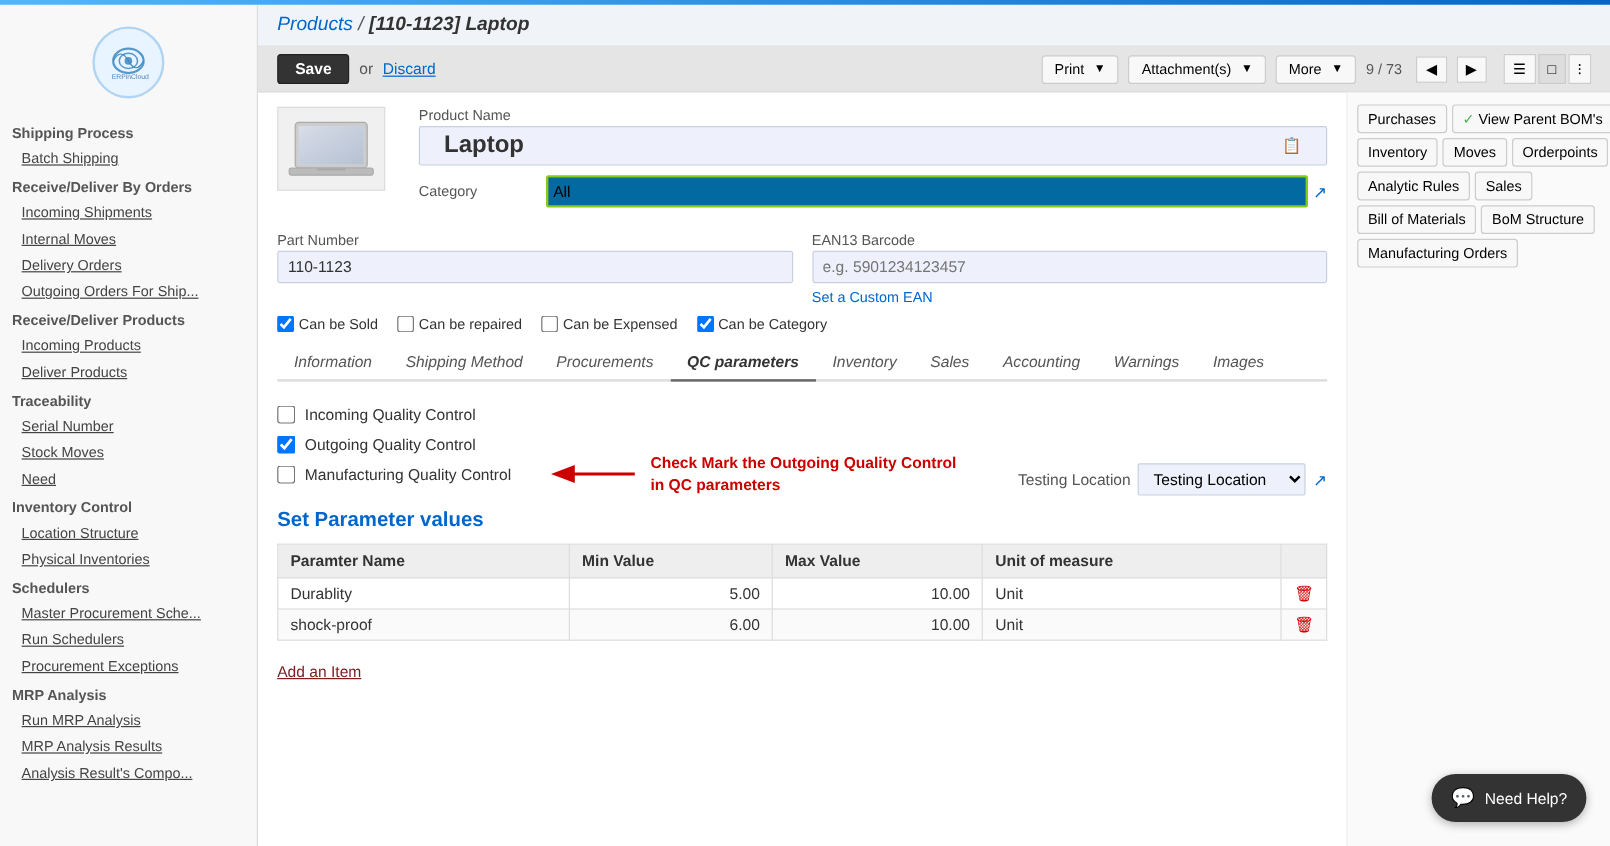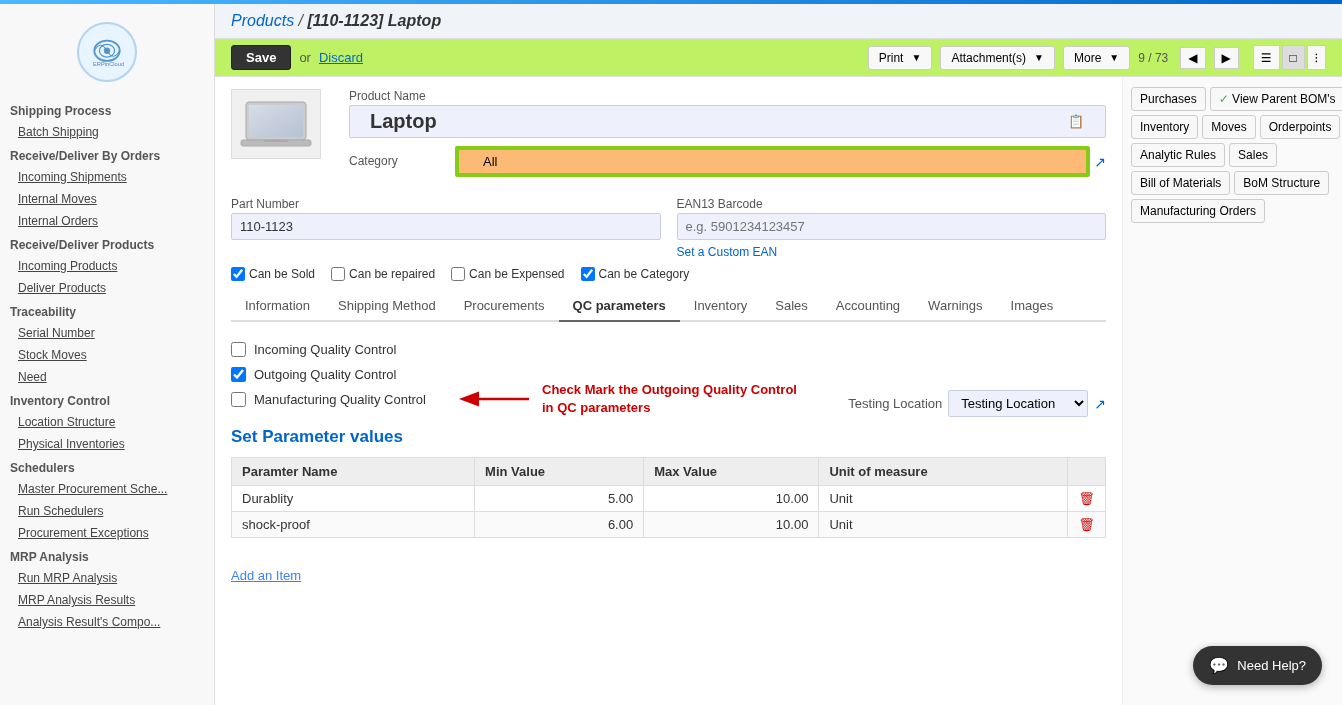--- a/index.html
+++ b/index.html
@@ -21,21 +21,21 @@
     
     .content-area { flex: 1; display: flex; flex-direction: column; overflow: hidden; background: #fff; }
 
     
     .breadcrumb-bar { background: #f0f4f8; padding: 8px 16px; border-bottom: 1px solid #ddd; display: flex; align-items: center; }
     .breadcrumb-text { font-size: 16px; color: #555; font-style: italic; }
     .breadcrumb-text a { color: #0066cc; text-decoration: none; }
     .breadcrumb-text strong { color: #333; }
 
     
-    .toolbar { background: #bef264; padding: 6px 16px; border-bottom: 1px solid #ddd; display: flex; align-items: center; gap: 8px; }
+    .toolbar { background: #e5e5e5; padding: 6px 16px; border-bottom: 1px solid #ddd; display: flex; align-items: center; gap: 8px; }
     .btn-save { background: #333; color: #fff; border: 1px solid #222; padding: 4px 14px; cursor: pointer; font-size: 13px; font-weight: bold; border-radius: 3px; }
     .btn-discard { background: none; border: none; color: #0066cc; cursor: pointer; font-size: 13px; text-decoration: underline; }
     .btn-toolbar { background: #f8f8f8; border: 1px solid #ccc; padding: 4px 10px; cursor: pointer; font-size: 12px; border-radius: 3px; display: flex; align-items: center; gap: 4px; }
     .toolbar-sep { flex: 1; }
     .nav-count { font-size: 12px; color: #555; margin-right: 4px; }
     .nav-btn { background: #f8f8f8; border: 1px solid #ccc; padding: 3px 7px; cursor: pointer; font-size: 12px; }
     .view-btns { display: flex; gap: 2px; margin-left: 6px; }
     .view-btn { background: #f8f8f8; border: 1px solid #ccc; padding: 3px 7px; cursor: pointer; font-size: 12px; }
     .view-btn.active { background: #ddd; }
 
@@ -47,58 +47,58 @@
     
     .product-header { display: flex; gap: 28px; margin-bottom: 12px; }
     .product-image { width: 90px; height: 70px; background: #f0f0f0; border: 1px solid #ddd; display: flex; align-items: center; justify-content: center; flex-shrink: 0; }
     .product-fields { flex: 1; }
     .field-label { font-size: 12px; color: #555; margin-bottom: 2px; }
     .field-input { width: 100%; border: 1px solid #c8d0e0; background: #eef0fb; padding: 4px 20px; font-size: 20px; font-weight: bold; color: #333; margin-bottom: 8px; border-radius: 2px; display: flex; align-items: center; justify-content: space-between; }
     .field-input-normal { width: 100%; border: 1px solid #c8d0e0; background: #eef0fb; padding: 5px 8px; font-size: 13px; color: #333; border-radius: 2px; }
     .field-row { display: flex; align-items: center; gap: 6px; margin-bottom: 8px; }
     .field-row label { font-size: 12px; color: #555; min-width: 100px; }
     .select-wrapper { flex: 1; display: flex; align-items: center; gap: 4px; }
-    .select-input { flex: 1; border: 4px solid #84cc16; background: #fdba74; padding: 4px 24px; font-size: 13px; border-radius: 2px; appearance: none; }
+    .select-input { flex: 1; border: 2px solid #84cc16; background: #0369a1; padding: 4px 4px; font-size: 13px; border-radius: 2px; appearance: none; }
     .external-link { color: #0066cc; cursor: pointer; font-size: 14px; }
     .copy-icon { color: #888; cursor: pointer; font-size: 13px; }
 
     
     .two-col { display: flex; gap: 16px; margin-bottom: 8px; }
     .two-col .field-col { flex: 1; }
     .field-col label { font-size: 12px; color: #555; display: block; margin-bottom: 2px; }
 
     
     .checkbox-row { display: flex; align-items: center; gap: 16px; margin-bottom: 10px; }
     .checkbox-item { display: flex; align-items: center; gap: 4px; font-size: 12px; }
     .checkbox-item input[type=checkbox] { width: 14px; height: 14px; }
 
     
     .right-btn-row { display: flex; gap: 4px; margin-bottom: 4px; }
     .right-btn { font-size: 12px; border: 1px solid #ccc; background: #f8f8f8; padding: 4px 8px; cursor: pointer; border-radius: 3px; white-space: nowrap; }
 
     
-    .tabs-row { display: flex; border-bottom: 2px solid #ddd; margin-bottom: 12px; }
+    .tabs-row { display: flex; border-bottom: 2px solid #ddd; margin-bottom: 12px; font-style: italic; }
     .tab { padding: 7px 14px; font-size: 13px; cursor: pointer; color: #555; border-bottom: 2px solid transparent; margin-bottom: -2px; }
     .tab.active { color: #333; border-bottom: 2px solid #666; font-weight: bold; }
 
     
     .qc-section { padding: 8px 0; }
     .qc-row { display: flex; align-items: center; margin-bottom: 10px; font-size: 13px; }
     .qc-row label { min-width: 200px; }
     .qc-row input[type=checkbox] { width: 15px; height: 15px; margin-right: 8px; }
 
     
     .set-param-title { font-size: 17px; color: #0066cc; font-weight: bold; margin-bottom: 10px; }
     .param-table { width: 100%; border-collapse: collapse; font-size: 13px; }
     .param-table th { background: #eee; border: 1px solid #ddd; padding: 6px 10px; text-align: left; font-weight: bold; }
     .param-table td { border: 1px solid #ddd; padding: 5px 10px; }
     .param-table tr:nth-child(even) td { background: #fafafa; }
     .param-table .num-col { text-align: right; }
     .delete-icon { color: #cc0000; cursor: pointer; }
-    .add-item-link { color: #3b82f6; cursor: pointer; font-size: 13px; margin-top: 24px; display: inline-block; text-decoration: underline; }
+    .add-item-link { color: #7f1d1d; cursor: pointer; font-size: 13px; margin-top: 12px; display: inline-block; text-decoration: underline; }
 
     
     .need-help { position: fixed; bottom: 20px; right: 20px; background: #333; color: #fff; padding: 10px 16px; border-radius: 25px; display: flex; align-items: center; gap: 8px; cursor: pointer; font-size: 13px; box-shadow: 0 2px 8px rgba(0,0,0,0.3); }
     .need-help .chat-icon { font-size: 16px; }
 
     
     ::-webkit-scrollbar { width: 6px; }
     ::-webkit-scrollbar-track { background: #f1f1f1; }
     ::-webkit-scrollbar-thumb { background: #ccc; border-radius: 3px; }
 
@@ -124,21 +124,22 @@
         </svg>
       </div>
     </div>
 
     <div id="sidebar-content">
         <div class="sidebar-section-title">Shipping Process</div>
         <div class="sidebar-item">Batch Shipping</div>
         <div class="sidebar-section-title">Receive/Deliver By Orders</div>
         <div class="sidebar-item">Incoming Shipments</div>
         <div class="sidebar-item">Internal Moves</div>
-        <div class="sidebar-item">Internal Orders</div>
+        <div class="sidebar-item">Delivery Orders</div>
+        <div class="sidebar-item">Outgoing Orders For Ship...</div>
         <div class="sidebar-section-title">Receive/Deliver Products</div>
         <div class="sidebar-item">Incoming Products</div>
         <div class="sidebar-item">Deliver Products</div>
         <div class="sidebar-section-title">Traceability</div>
         <div class="sidebar-item">Serial Number</div>
         <div class="sidebar-item">Stock Moves</div>
         <div class="sidebar-item">Need</div>
         <div class="sidebar-section-title">Inventory Control</div>
         <div class="sidebar-item">Location Structure</div>
         <div class="sidebar-item">Physical Inventories</div>

